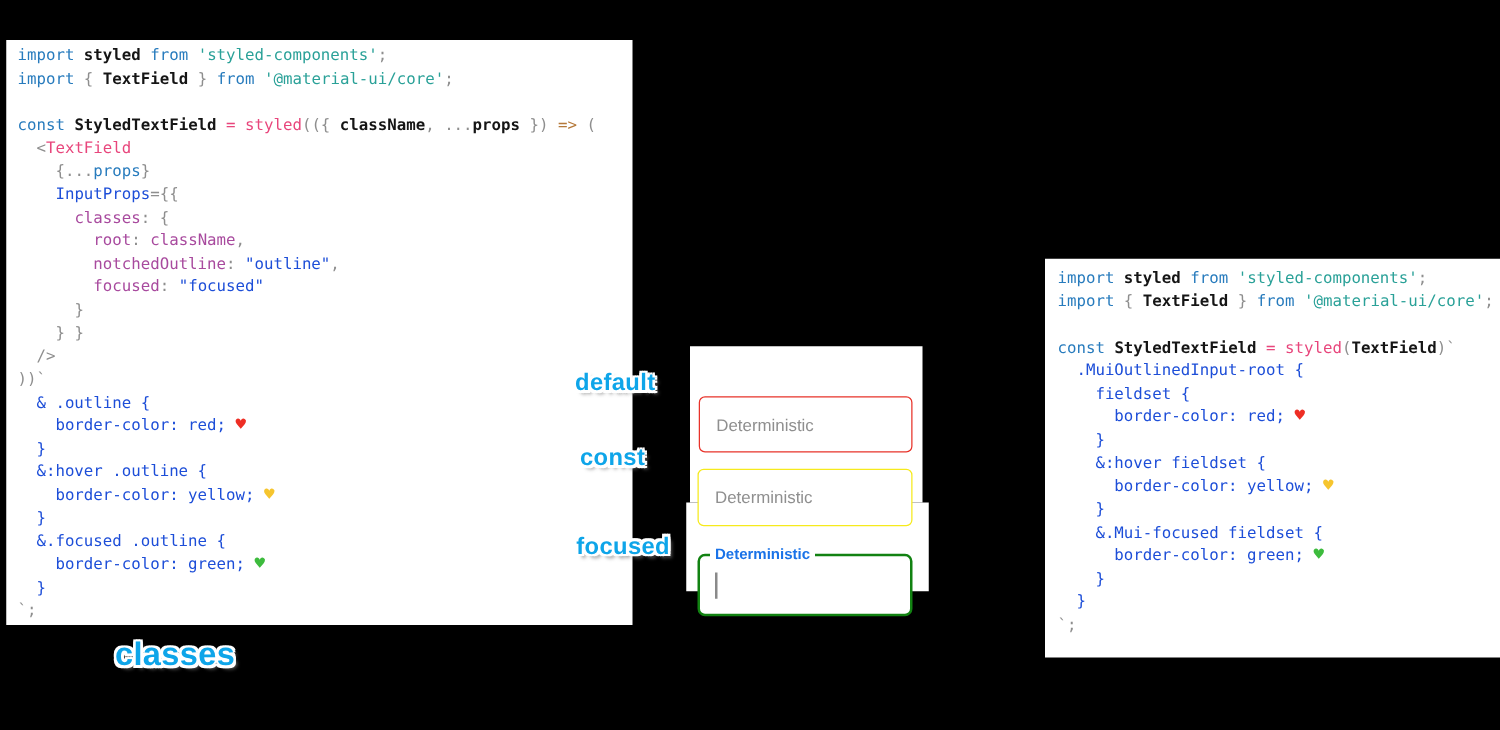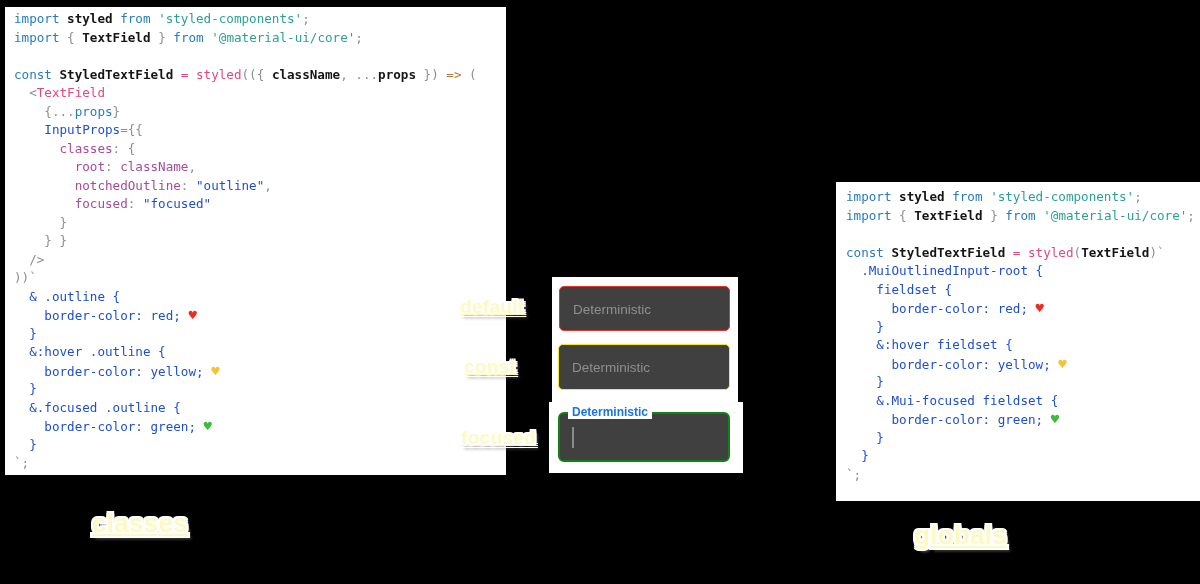--- a/index.html
+++ b/index.html
@@ -4,44 +4,44 @@
 <style>
   html,body{margin:0;padding:0;background:#000;}
   #stage{position:relative;width:1200px;height:584px;background:#000;overflow:hidden;
          font-family:"Liberation Sans",sans-serif;}
 
   
   .panel{position:absolute;background:#fff;}
 
   
   .codebox{position:absolute;background:#fff;font-family:"DejaVu Sans Mono",monospace;
-           font-size:12.6px;line-height:18.5px;white-space:pre;color:#333;overflow:hidden;}
+           font-size:12.6px;line-height:18.5px;white-space:pre;color:#333;overflow:hidden;margin-top:25px;}
   .codebox .line{height:18.5px;}
   .kw{color:#277bbd;}
   .id{color:#151515;font-weight:bold;}
   .str{color:#2aa198;}
   .grn{color:#1d4ed8;}
   .pur{color:#a84a9e;}
   .pnk{color:#e8467c;}
   .gry{color:#8e8e8e;}
   .arw{color:#b5793a;}
   .hr{color:#ee2e24;font-size:14px;}
   .hy{color:#f6c52e;font-size:14px;}
   .hg{color:#3dbb3d;font-size:14px;}
 
   
-  .sticker{position:absolute;font-weight:bold;color:#fef9c3;letter-spacing:.3px;
+  .sticker{position:absolute;font-weight:bold;color:#0ea5e9;letter-spacing:.3px;
     text-shadow:-2px -2px 0 #fff,2px -2px 0 #fff,-2px 2px 0 #fff,2px 2px 0 #fff,
                 -2px 0 0 #fff,2px 0 0 #fff,0 -2px 0 #fff,0 2px 0 #fff,
-                3px 3px 3px rgba(120,120,120,.8);text-decoration:underline;}
+                3px 3px 3px rgba(120,120,120,.8);}
   .sticker.big{font-size:26px;}
   .sticker.small{font-size:19px;}
 
   
-  .tf{position:absolute;background:#404040;box-sizing:border-box;}
+  .tf{position:absolute;background:#ffffff;box-sizing:border-box;margin-top:31px;}
   .tf-default{left:559px;top:286px;width:171px;height:45px;border:1.6px solid;border-radius:5px;}
   .tf-hover{left:558px;top:344px;width:172px;height:46px;border:1.6px solid;border-radius:5px;}
   .tf-focused{left:558px;top:412px;width:172px;height:50px;border:2px solid;border-radius:6px;}
   .tf .ph{position:absolute;left:13px;top:50%;transform:translateY(-50%);
           font-size:13.5px;color:#8f8f8f;}
   .tf-label{position:absolute;left:8px;top:-9px;background:#fff;padding:0 4px;
             font-size:12px;font-weight:bold;color:#1a73e8;white-space:nowrap;}
   .caret{position:absolute;left:12px;top:13px;width:2px;height:21px;background:#8a8a8a;}
 </style>
 </head>
@@ -67,15 +67,14 @@
   <div class="tf tf-focused" style="border-color: rgb(18, 130, 18);">
     <span class="tf-label">Deterministic</span>
     <div class="caret"></div>
   </div>
 
   <div class="sticker small" style="left:460px;top:296px;">default</div>
   <div class="sticker small" style="left:464px;top:356px;">const</div>
   <div class="sticker small" style="left:461px;top:427px;">focused</div>
 
   <div class="sticker big" style="left:92px;top:508px;">classes</div>
-  <div class="sticker big" style="left:914px;top:520px;">globals</div>
 
 </div>
 
 </body></html>

